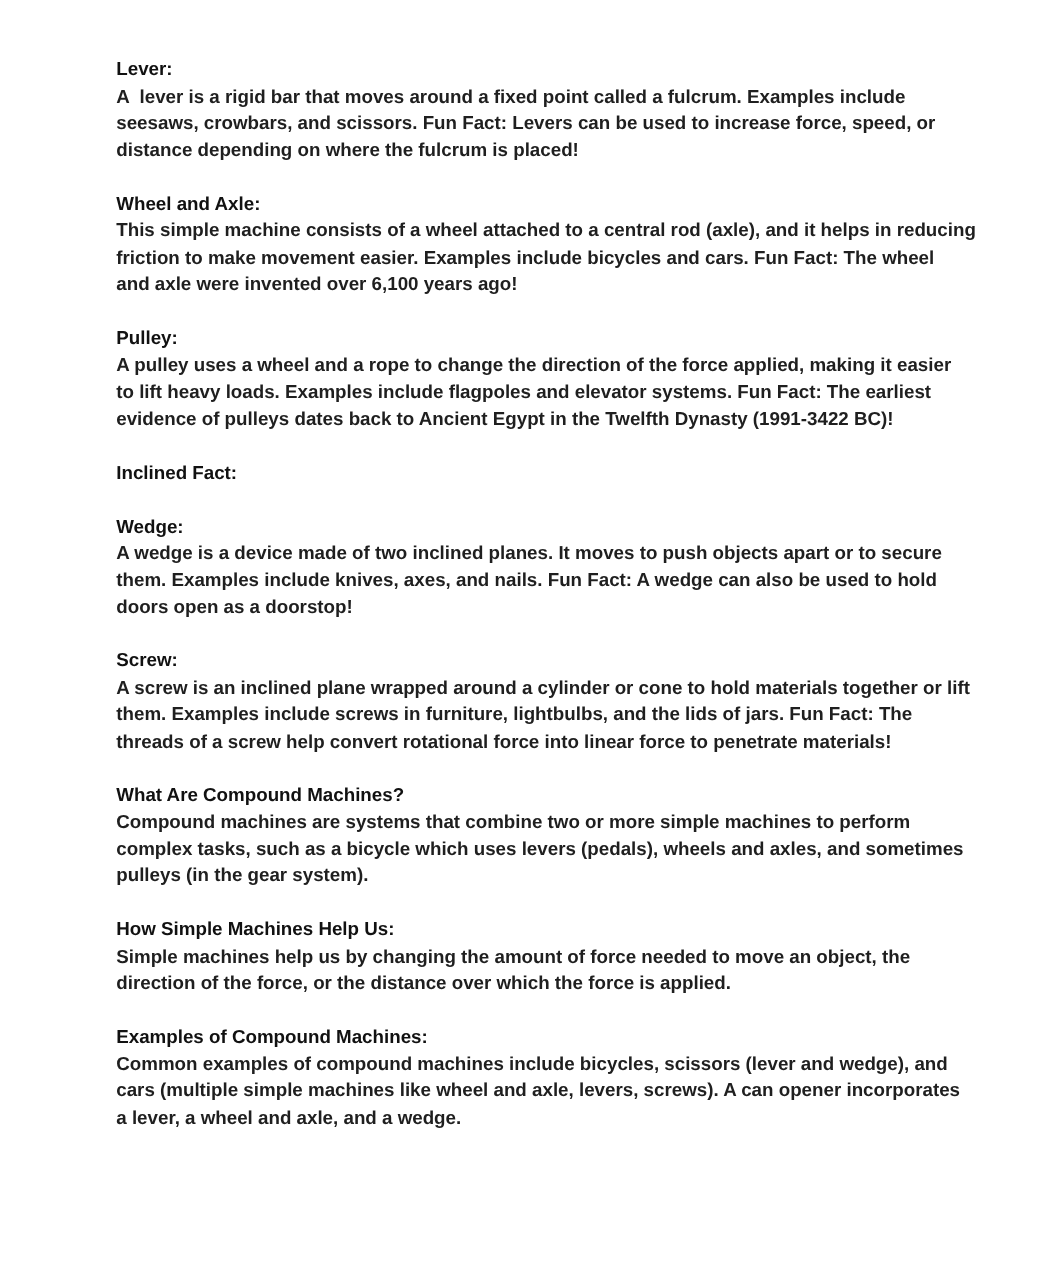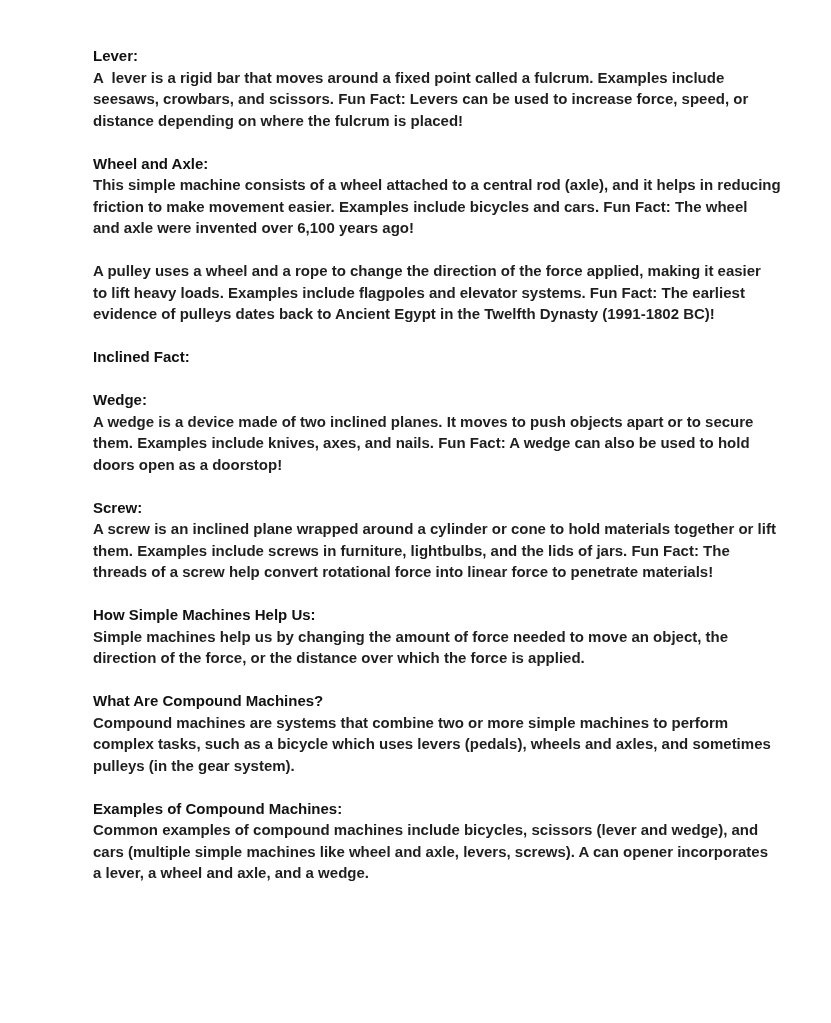--- a/index.html
+++ b/index.html
@@ -47,23 +47,24 @@
   </div>
 
   <div class="section">
     <p class="section-heading">Wheel and Axle:</p>
     <p class="section-body">This simple machine consists of a wheel attached to a central rod (axle), and it helps in reducing
 friction to make movement easier. Examples include bicycles and cars. Fun Fact: The wheel
 and axle were invented over 6,100 years ago!</p>
   </div>
 
   <div class="section">
+    <p class="section-heading">Pulley:</p>
     <p class="section-body">A pulley uses a wheel and a rope to change the direction of the force applied, making it easier
 to lift heavy loads. Examples include flagpoles and elevator systems. Fun Fact: The earliest
-evidence of pulleys dates back to Ancient Egypt in the Twelfth Dynasty (1991-1802 BC)!</p>
+evidence of pulleys dates back to Ancient Egypt in the Twelfth Dynasty (1991-3422 BC)!</p>
   </div>
 
   <div class="section">
     <p class="section-heading">Inclined Fact:</p>
   </div>
 
   <div class="section">
     <p class="section-heading">Wedge:</p>
     <p class="section-body">A wedge is a device made of two inclined planes. It moves to push objects apart or to secure
 them. Examples include knives, axes, and nails. Fun Fact: A wedge can also be used to hold
@@ -71,30 +72,30 @@
   </div>
 
   <div class="section">
     <p class="section-heading">Screw:</p>
     <p class="section-body">A screw is an inclined plane wrapped around a cylinder or cone to hold materials together or lift
 them. Examples include screws in furniture, lightbulbs, and the lids of jars. Fun Fact: The
 threads of a screw help convert rotational force into linear force to penetrate materials!</p>
   </div>
 
   <div class="section">
-    <p class="section-heading">How Simple Machines Help Us:</p>
-    <p class="section-body">Simple machines help us by changing the amount of force needed to move an object, the
-direction of the force, or the distance over which the force is applied.</p>
-  </div>
-
-  <div class="section">
     <p class="section-heading">What Are Compound Machines?</p>
     <p class="section-body">Compound machines are systems that combine two or more simple machines to perform
 complex tasks, such as a bicycle which uses levers (pedals), wheels and axles, and sometimes
 pulleys (in the gear system).</p>
+  </div>
+
+  <div class="section">
+    <p class="section-heading">How Simple Machines Help Us:</p>
+    <p class="section-body">Simple machines help us by changing the amount of force needed to move an object, the
+direction of the force, or the distance over which the force is applied.</p>
   </div>
 
   <div class="section">
     <p class="section-heading">Examples of Compound Machines:</p>
     <p class="section-body">Common examples of compound machines include bicycles, scissors (lever and wedge), and
 cars (multiple simple machines like wheel and axle, levers, screws). A can opener incorporates
 a lever, a wheel and axle, and a wedge.</p>
   </div>
 
 </div>

